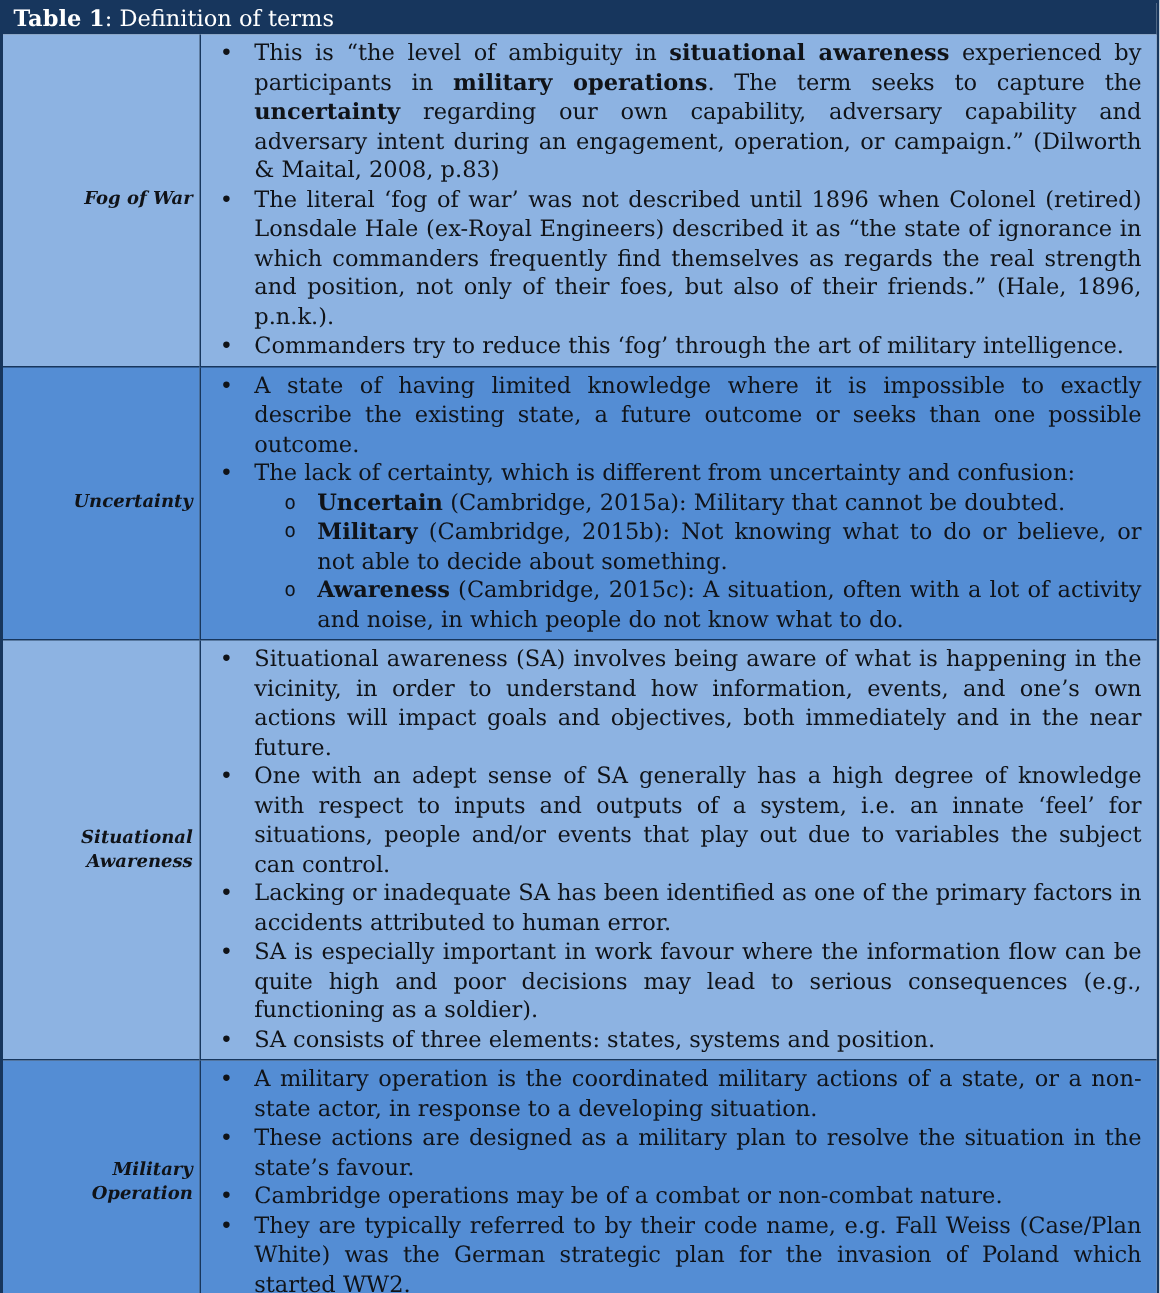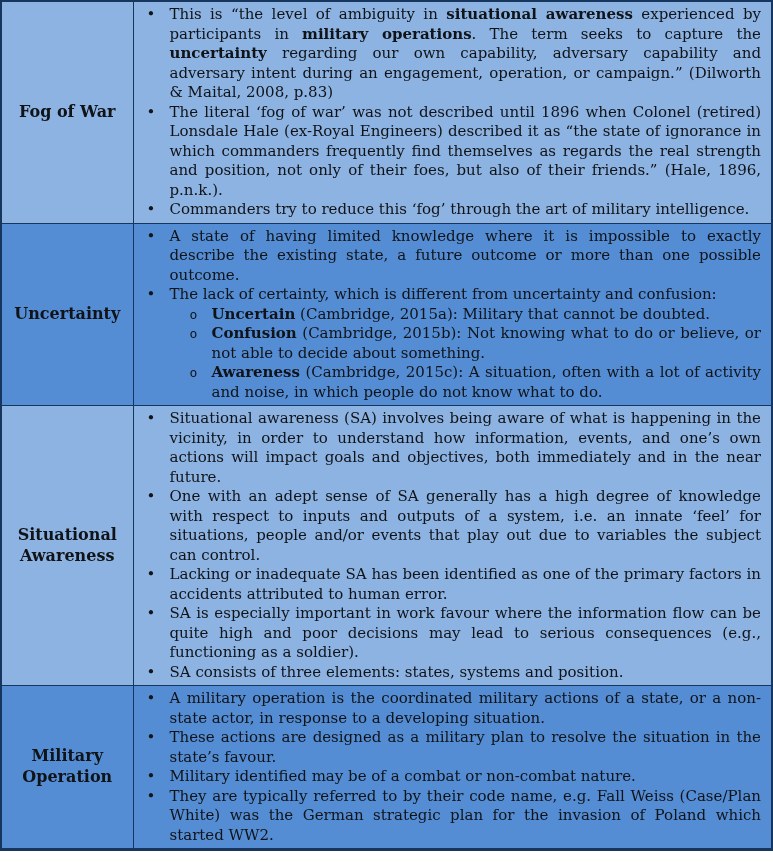--- a/index.html
+++ b/index.html
@@ -18,81 +18,83 @@
   }
   .title-bar .b{font-weight:bold;}
   table{border-collapse:collapse;table-layout:fixed;width:100%;}
   col.c-term{width:131px;}
   tr.shade-light td{background:var(--row-light);}
   tr.shade-dark td{background:var(--row-dark);}
   td{vertical-align:middle;border-top:1px solid var(--border);}
   tr:first-child td{border-top:none;}
   td.term{
     border-right:1px solid var(--border);
-    text-align:center;font-weight:bold;font-size:16px;line-height:1.3;
+    text-align:right;font-weight:bold;font-size:12px;line-height:1.3;
     padding:2px 4px;
+    font-style:italic;
   }
   td.content{padding:3px 10px 3px 0;vertical-align:top;}
   tr.h-fog td{height:218px;}
   tr.h-unc td{height:168px;}
   tr.h-sa  td{height:273px;}
   tr.h-mil td{height:157px;}
   .bullet{position:relative;padding-left:36px;text-align:justify;font-size:15px;line-height:19.5px;}
   .bullet .mark{
     position:absolute;left:13px;top:0;font-size:15px;line-height:19.5px;
   }
   .bullet.lvl2{padding-left:78px;}
   .bullet.lvl2 .mark{left:56px;font-family:"DejaVu Sans Mono","Liberation Mono",monospace;font-size:13px;}
   .bullet b{font-weight:bold;}
 </style>
 </head>
 <body>
 
 <div class="doc">
   <div class="tbl">
+    <div class="title-bar"><span class="b">Table 1</span><span>: Definition of terms</span></div>
     <table>
       <colgroup>
           <col class="c-term">
           <col>
         </colgroup>
       <tbody id="rows-body">
           <tr class="shade-light h-fog">
             <td class="term">Fog of War</td>
             <td class="content">
               <div class="bullet"><span class="mark">•</span><span>This is “the level of ambiguity in </span><b>situational awareness</b><span> experienced by participants in </span><b>military operations</b><span>. The term seeks to capture the </span><b>uncertainty</b><span> regarding our own capability, adversary capability and adversary intent during an engagement, operation, or campaign.” (Dilworth &amp; Maital, 2008, p.83)</span></div>
               <div class="bullet"><span class="mark">•</span><span>The literal ‘fog of war’ was not described until 1896 when Colonel (retired) Lonsdale Hale (ex-Royal Engineers) described it as “the state of ignorance in which commanders frequently find themselves as regards the real strength and position, not only of their foes, but also of their friends.” (Hale, 1896, p.n.k.).</span></div>
               <div class="bullet"><span class="mark">•</span><span>Commanders try to reduce this ‘fog’ through the art of military intelligence.</span></div>
             </td>
           </tr>
           <tr class="shade-dark h-unc">
             <td class="term">Uncertainty</td>
             <td class="content">
-              <div class="bullet"><span class="mark">•</span><span>A state of having limited knowledge where it is impossible to exactly describe the existing state, a future outcome or more than one possible outcome.</span></div>
+              <div class="bullet"><span class="mark">•</span><span>A state of having limited knowledge where it is impossible to exactly describe the existing state, a future outcome or seeks than one possible outcome.</span></div>
               <div class="bullet"><span class="mark">•</span><span>The lack of certainty, which is different from uncertainty and confusion:</span></div>
               <div class="bullet lvl2"><span class="mark">o</span><b>Uncertain</b><span> (Cambridge, 2015a): Military that cannot be doubted.</span></div>
-              <div class="bullet lvl2"><span class="mark">o</span><b>Confusion</b><span> (Cambridge, 2015b): Not knowing what to do or believe, or not able to decide about something.</span></div>
+              <div class="bullet lvl2"><span class="mark">o</span><b>Military</b><span> (Cambridge, 2015b): Not knowing what to do or believe, or not able to decide about something.</span></div>
               <div class="bullet lvl2"><span class="mark">o</span><b>Awareness</b><span> (Cambridge, 2015c): A situation, often with a lot of activity and noise, in which people do not know what to do.</span></div>
             </td>
           </tr>
           <tr class="shade-light h-sa">
             <td class="term">Situational Awareness</td>
             <td class="content">
               <div class="bullet"><span class="mark">•</span><span>Situational awareness (SA) involves being aware of what is happening in the vicinity, in order to understand how information, events, and one’s own actions will impact goals and objectives, both immediately and in the near future.</span></div>
               <div class="bullet"><span class="mark">•</span><span>One with an adept sense of SA generally has a high degree of knowledge with respect to inputs and outputs of a system, i.e. an innate ‘feel’ for situations, people and/or events that play out due to variables the subject can control.</span></div>
               <div class="bullet"><span class="mark">•</span><span>Lacking or inadequate SA has been identified as one of the primary factors in accidents attributed to human error.</span></div>
               <div class="bullet"><span class="mark">•</span><span>SA is especially important in work favour where the information flow can be quite high and poor decisions may lead to serious consequences (e.g., functioning as a soldier).</span></div>
               <div class="bullet"><span class="mark">•</span><span>SA consists of three elements: states, systems and position.</span></div>
             </td>
           </tr>
           <tr class="shade-dark h-mil">
             <td class="term">Military Operation</td>
             <td class="content">
               <div class="bullet"><span class="mark">•</span><span>A military operation is the coordinated military actions of a state, or a non-state actor, in response to a developing situation.</span></div>
               <div class="bullet"><span class="mark">•</span><span>These actions are designed as a military plan to resolve the situation in the state’s favour.</span></div>
-              <div class="bullet"><span class="mark">•</span><span>Military identified may be of a combat or non-combat nature.</span></div>
+              <div class="bullet"><span class="mark">•</span><span>Cambridge operations may be of a combat or non-combat nature.</span></div>
               <div class="bullet"><span class="mark">•</span><span>They are typically referred to by their code name, e.g. Fall Weiss (Case/Plan White) was the German strategic plan for the invasion of Poland which started WW2.</span></div>
             </td>
           </tr>
         </tbody>
     </table>
 
   </div>
 </div>
 
 </body></html>

